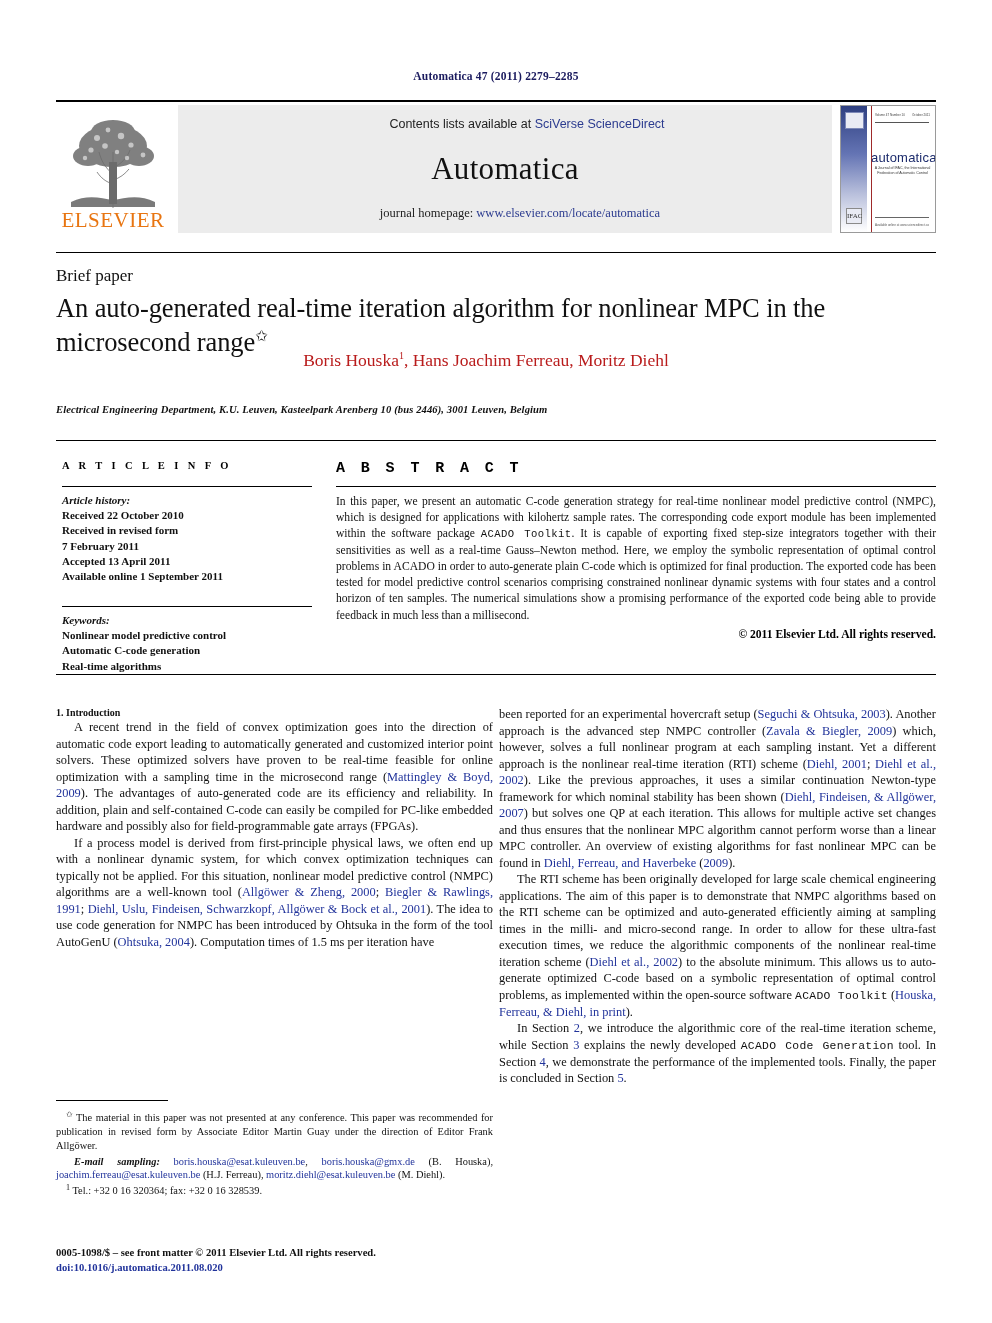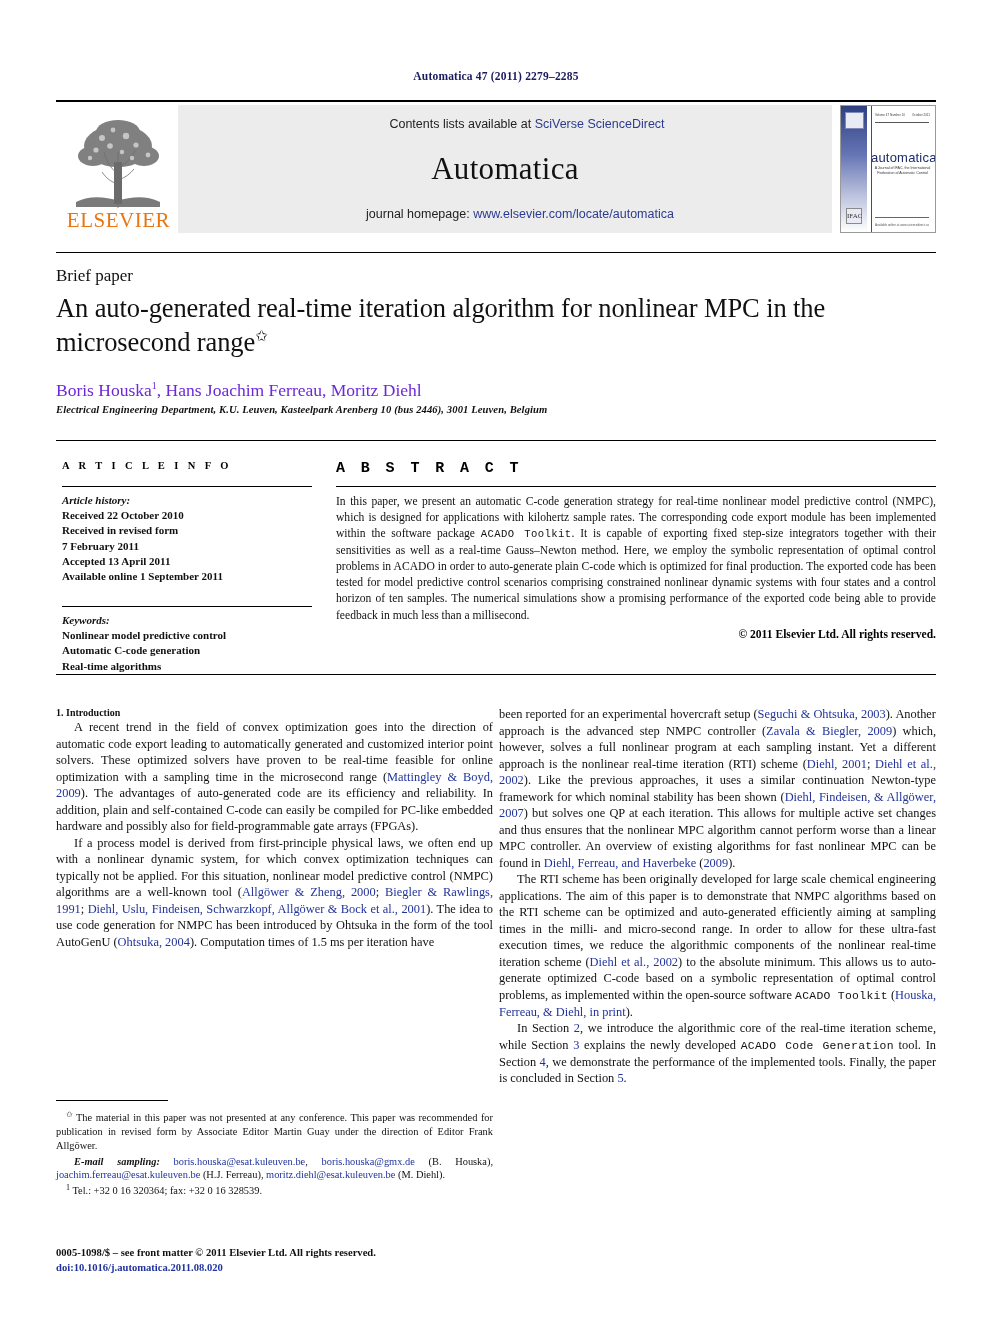--- a/index.html
+++ b/index.html
@@ -19,41 +19,41 @@
     color:#1a1a5e; letter-spacing:.2px;
   }
 
   
   .masthead { position:absolute; top:100px; left:56px; width:880px; }
   .masthead-rule { border-top:2.5px solid #000; width:880px; }
   .masthead-body { display:flex; align-items:stretch; height:128px; margin-top:3px; }
 
   .elsevier-logo {
     width:114px; flex:0 0 114px; position:relative;
-    display:flex; flex-direction:column; align-items:flex-end; justify-content:flex-end;
+    display:flex; flex-direction:column; align-items:center; justify-content:flex-end;
     padding-bottom:2px; box-sizing:border-box;
   }
   .tree-wrap { width:104px; height:100px; position:relative; }
   .elsevier-word {
     font-family:"Liberation Serif", serif;
     font-size:21px; letter-spacing:.5px; color:#E87511; line-height:1;
     margin-top:-2px;
   }
 
   .journal-band {
     flex:1 1 auto; background:#ececec; margin:0 8px;
     display:flex; flex-direction:column; align-items:center;
     justify-content:space-between; padding:12px 0 12px 0; box-sizing:border-box;
   }
   .contents-line { font-family:"Liberation Sans", sans-serif; font-size:12.5px; color:#222;margin-left:44px; }
   .contents-line .lnk { color:#2b3b8f; }
   .journal-name {
     font-family:"Liberation Serif", serif; font-size:31px; color:#111; letter-spacing:.3px;
   }
-  .homepage-line { font-family:Liberation Sans, sans-serif; font-size:12.5px; color:#222;padding-left:30px; }
+  .homepage-line { font-family:Liberation Serif, serif; font-size:12.5px; color:#222;padding-left:30px; }
   .homepage-line .lnk { color:#2b3b8f; }
 
   .cover {
     width:96px; flex:0 0 96px; border:1px solid #9a9a9a; background:#fff;
     position:relative; box-sizing:border-box; overflow:hidden;
   }
   .cover-spine {
     position:absolute; left:0; top:0; bottom:0; width:26px;
     background:linear-gradient(180deg,#2e3f80 0%,#6474b4 38%,#b9c0dc 70%,#ffffff 100%);
   }
@@ -90,22 +90,22 @@
   
   .title-rule { position:absolute; top:252px; left:56px; width:880px; border-top:1.2px solid #000; }
   .brief { position:absolute; top:266px; left:56px; font-size:17px; color:#111; }
   .paper-title {
     position:absolute; top:292px; left:56px; width:840px;
     font-size:26.5px; line-height:1.28; color:#111; font-weight:normal;
     margin:0; letter-spacing:-.1px;
   }
   .paper-title .star { font-size:15px; vertical-align:super; }
   .authors {
-    position:absolute; top:380px; left:56px; width:860px;
-    font-size:17.5px; color:#6d28d9;
+    position:absolute; top:350px; left:56px; width:860px;
+    font-size:17.5px; color:#b91c1c;text-align:center;
   }
   .authors sup { font-size:10px; vertical-align:super; }
   .affil {
     position:absolute; top:404px; left:56px; width:860px;
     font-size:10.6px; font-style:italic; font-weight:bold; color:#111; letter-spacing:.1px;
   }
 
   
   .info-rule { position:absolute; top:440px; left:56px; width:880px; border-top:1.2px solid #000; }
   .hdr-info {

